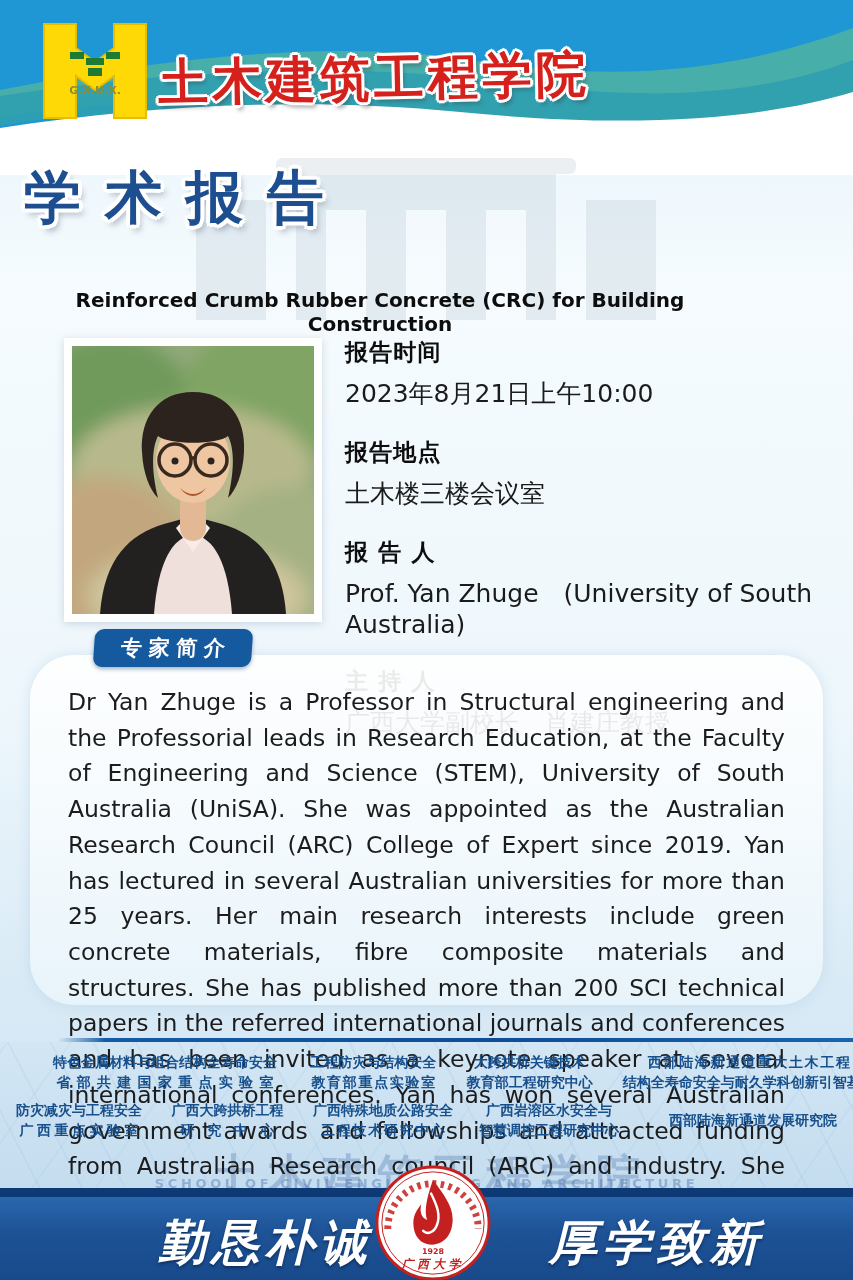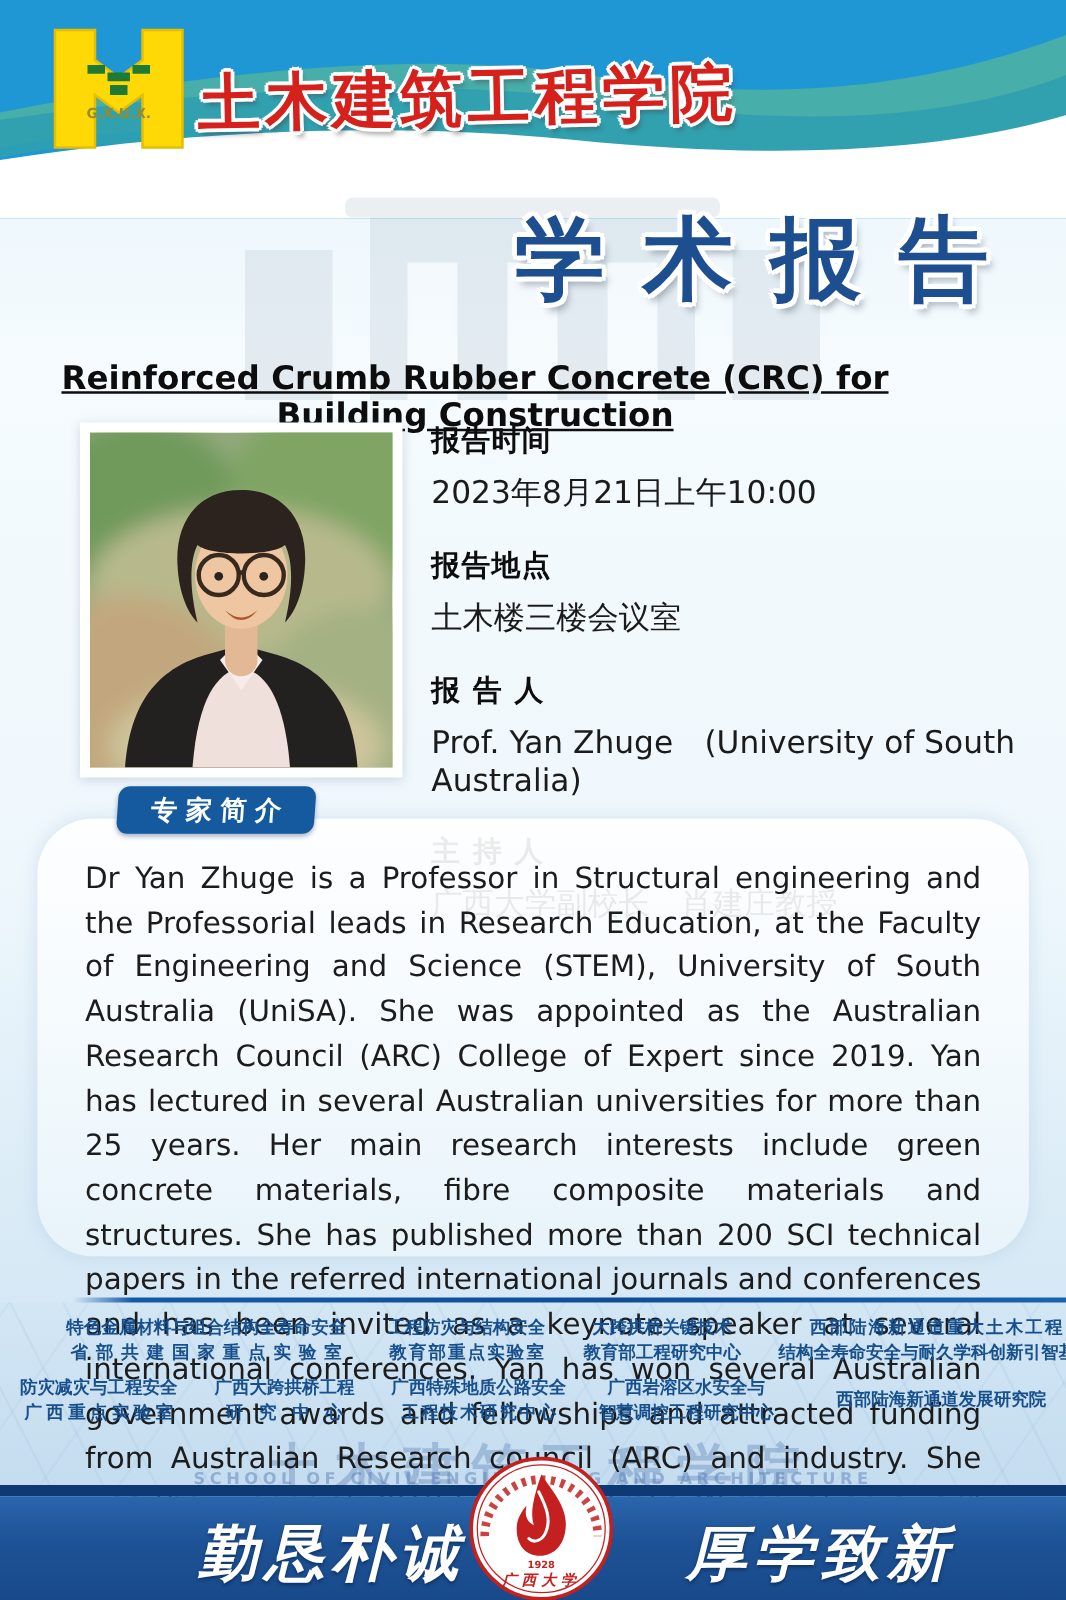--- a/index.html
+++ b/index.html
@@ -17,28 +17,28 @@
     font-size:50px;font-weight:bold;color:#d5201c;letter-spacing:.08em;
     transform:rotate(-1.2deg);white-space:nowrap;
     text-shadow:-2px -2px 0 #fff,2px -2px 0 #fff,-2px 2px 0 #fff,2px 2px 0 #fff,
                  0 -3px 0 #fff,0 3px 0 #fff,-3px 0 0 #fff,3px 0 0 #fff,3px 5px 4px rgba(60,60,60,.45);
   }
   .logo{position:absolute;top:20px;left:36px;}
   
   .gate-ghost{position:absolute;top:140px;left:176px;opacity:.14;}
   
   .title-cn{
-    position:absolute;top:160px;left:0;width:821px;text-align:right;
-    font-size:72px;font-weight:bold;color:#1d4e90;letter-spacing:.42em;text-indent:.42em;
+    position:absolute;top:160px;left:0;width:821px;text-align:left;
+    font-size:57px;font-weight:bold;color:#1d4e90;letter-spacing:.42em;text-indent:.42em;
     text-shadow:-3px -3px 0 #fff,3px -3px 0 #fff,-3px 3px 0 #fff,3px 3px 0 #fff,
                  0 -4px 0 #fff,0 4px 0 #fff,-4px 0 0 #fff,4px 0 0 #fff,4px 6px 6px rgba(80,90,110,.45);
   }
   .title-en{
     position:absolute;top:288px;left:0;width:760px;text-align:center;
-    font-size:26px;font-weight:bold;color:#0d0d0d;letter-spacing:0;text-decoration:underline;
+    font-size:20px;font-weight:bold;color:#0d0d0d;letter-spacing:0;
   }
   
   .photo-frame{
     position:absolute;top:338px;left:64px;width:242px;height:268px;
     background:#ffffff;padding:8px;box-shadow:0 2px 8px rgba(90,120,150,.25);
   }
   .photo-frame svg{display:block;}
   
   .details{position:absolute;top:322px;left:345px;width:480px;}
   .detail-block{margin-bottom:27px;margin-top:15px;}

